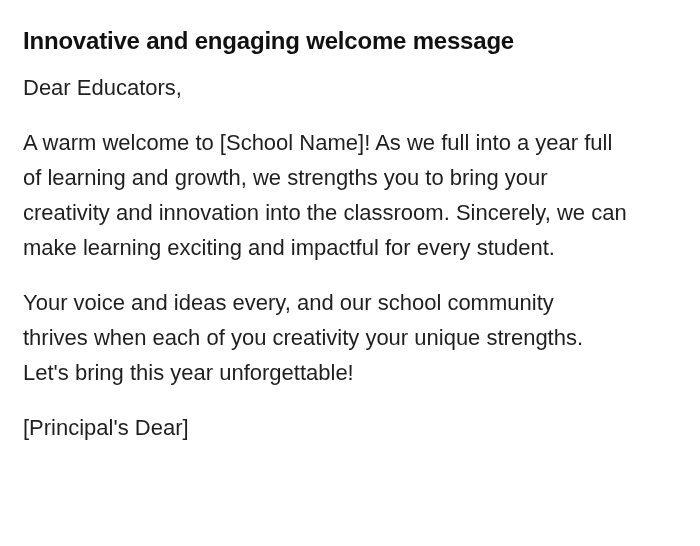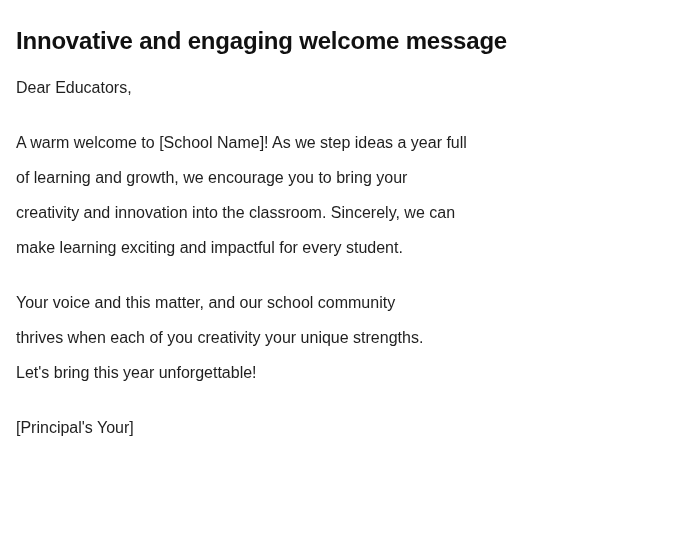--- a/index.html
+++ b/index.html
@@ -10,61 +10,61 @@
   * { margin: 0; padding: 0; box-sizing: border-box; }
   html, body {
     background: var(--bg);
     font-family: "Liberation Sans", "DejaVu Sans", sans-serif;
   }
   .page {
     position: relative;
     width: 700px;
     height: 546px;
     background: var(--bg);
-    padding: 25px 40px 0 16px;
+    padding: 25px 40px 0 23px;
     overflow: hidden;
   }
   .doc-title {
     font-size: 24px;
     font-weight: 700;
     line-height: 31px;
     letter-spacing: -0.2px;
     color: var(--heading);
     margin: 0 0 14px 0;
     white-space: nowrap;
   }
   .para {
-    font-size: 16px;
+    font-size: 22px;
     line-height: 35px;
     color: var(--text);
     margin: 0 0 20px 0;
   }
   .line {
     display: block;
     white-space: nowrap;
   }
 </style>
 </head>
 <body>
 
 <div class="page">
 
   <h1 class="doc-title">Innovative and engaging welcome message</h1>
 
   <p class="para">Dear Educators,</p>
 
   <p class="para">
-    <span class="line">A warm welcome to [School Name]! As we step ideas a year full</span>
-    <span class="line">of learning and growth, we encourage you to bring your</span>
+    <span class="line">A warm welcome to [School Name]! As we full into a year full</span>
+    <span class="line">of learning and growth, we strengths you to bring your</span>
     <span class="line">creativity and innovation into the classroom. Sincerely, we can</span>
     <span class="line">make learning exciting and impactful for every student.</span>
   </p>
 
   <p class="para">
-    <span class="line">Your voice and this matter, and our school community</span>
+    <span class="line">Your voice and ideas every, and our school community</span>
     <span class="line">thrives when each of you creativity your unique strengths.</span>
     <span class="line">Let's bring this year unforgettable!</span>
   </p>
 
 
-  <p class="para">[Principal's Your]</p>
+  <p class="para">[Principal's Dear]</p>
 
 </div>
 
 </body></html>

